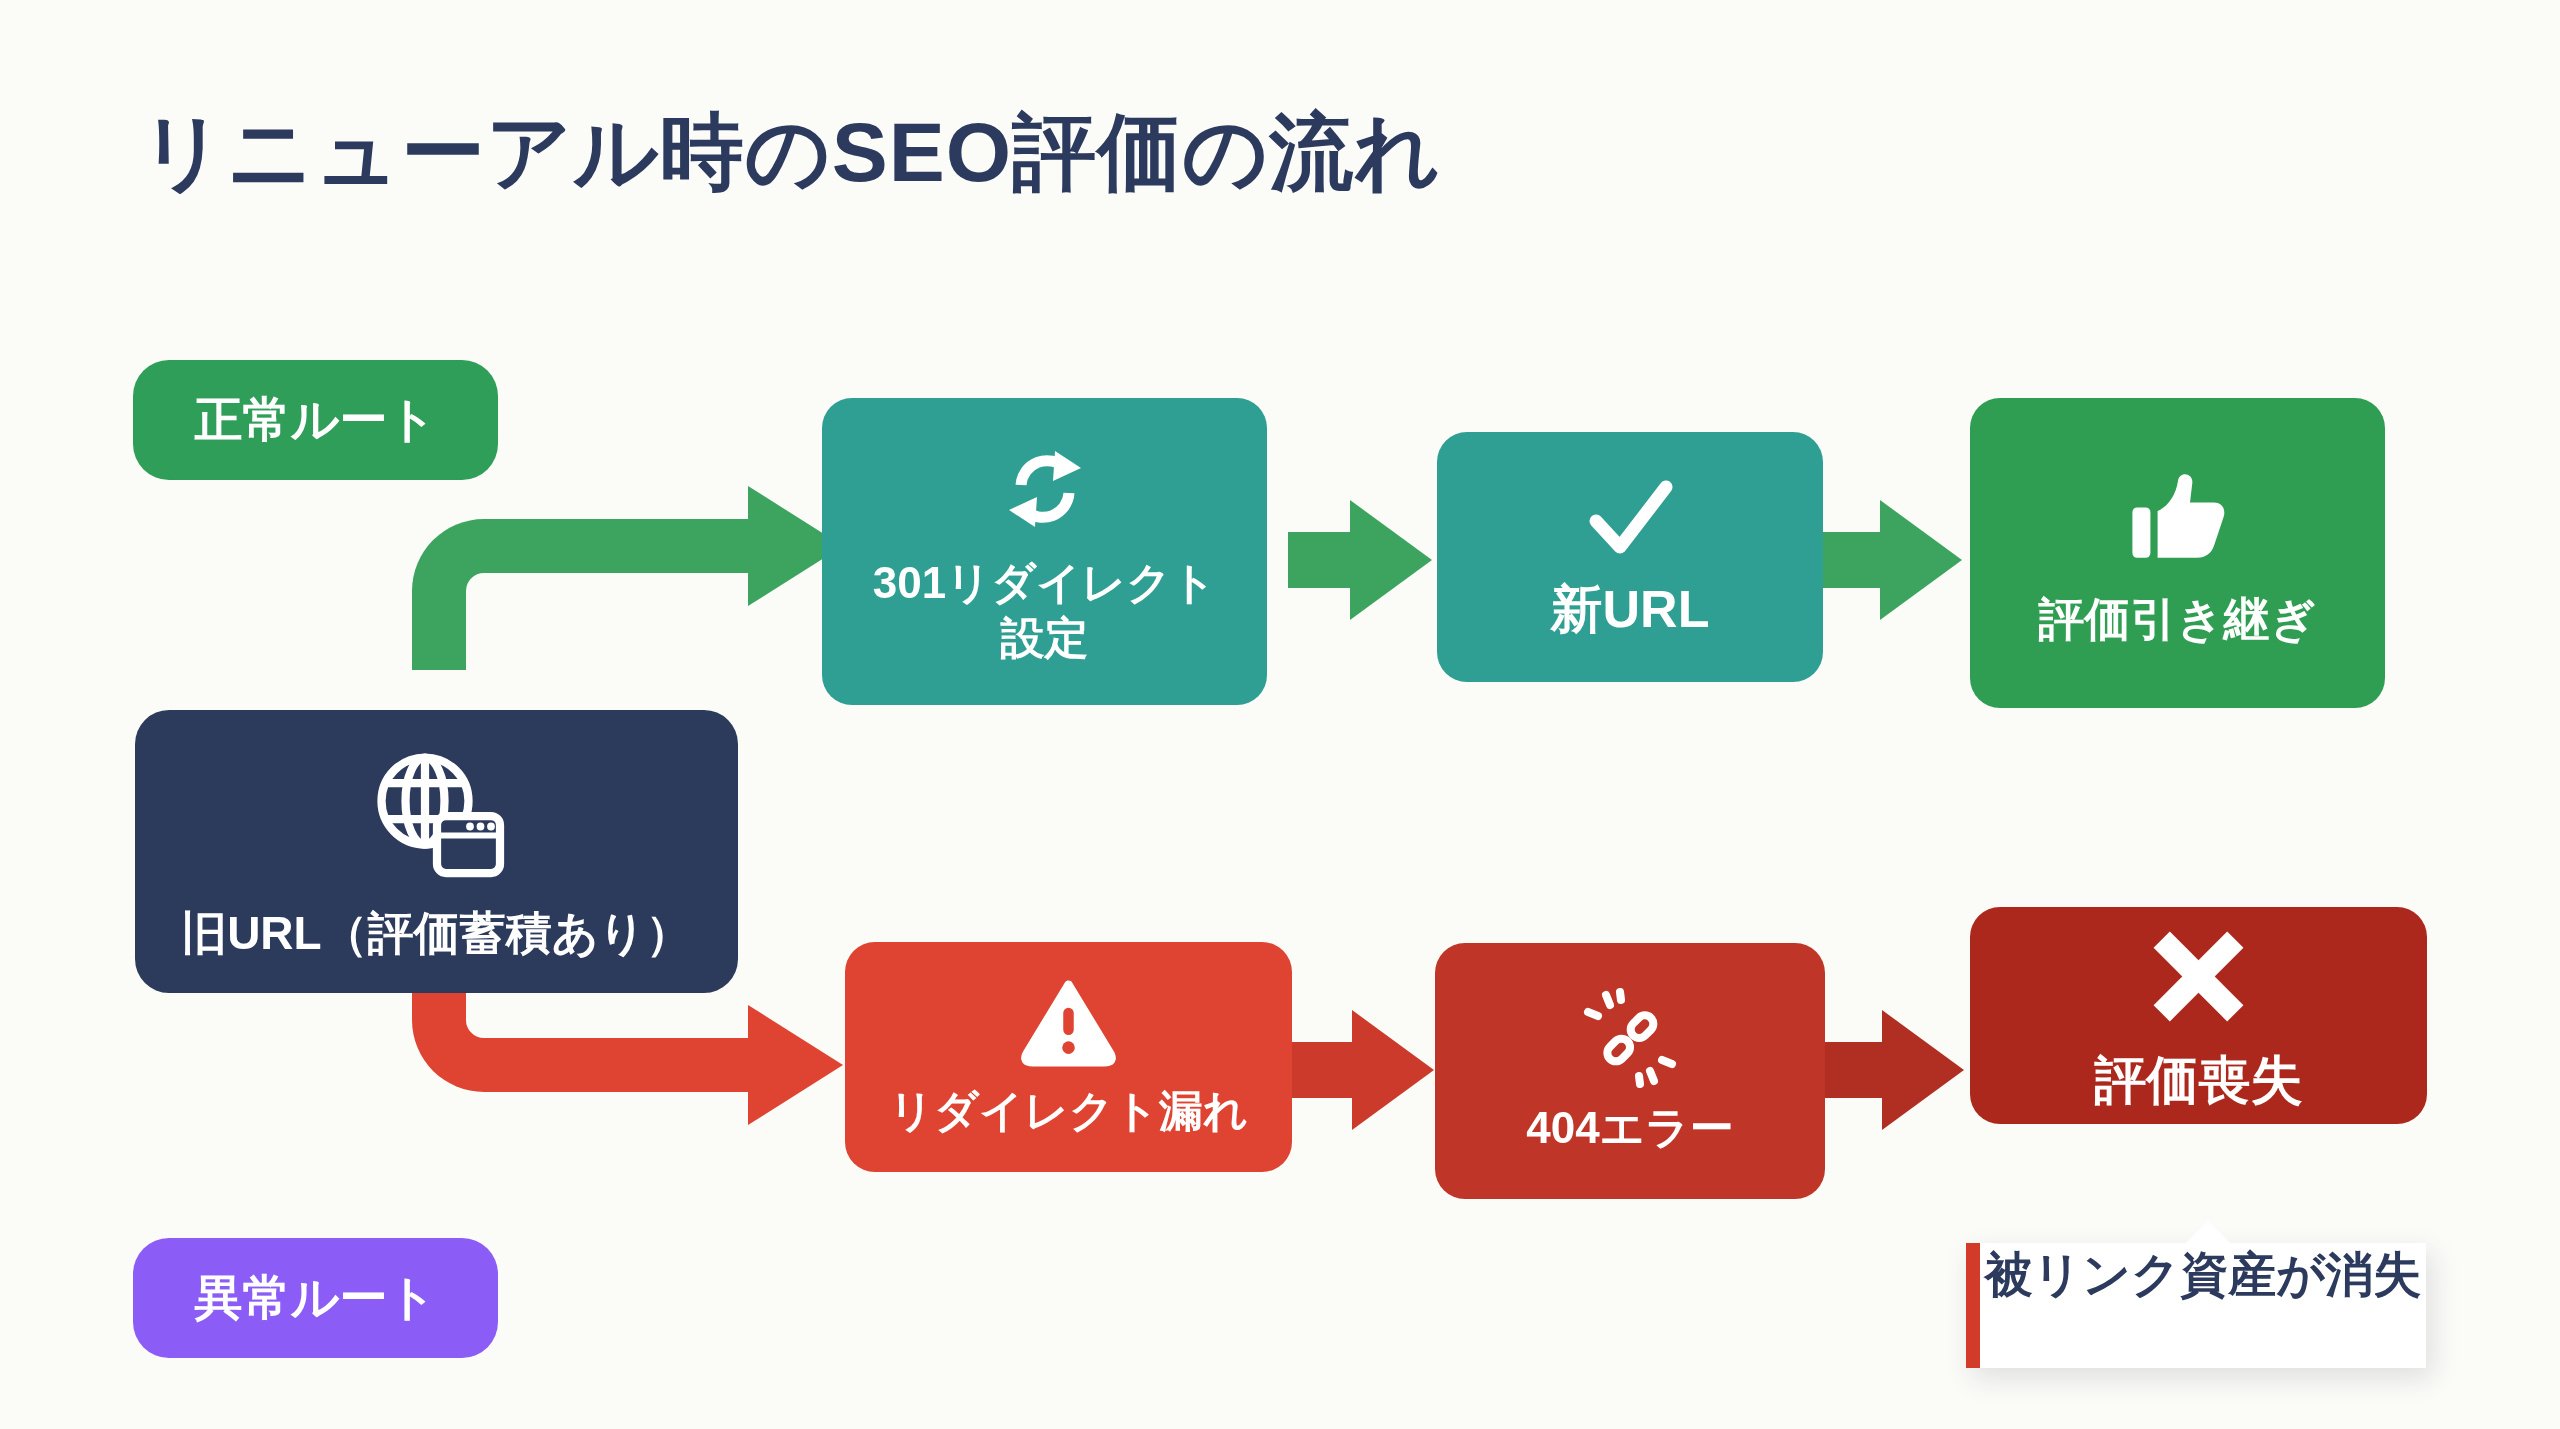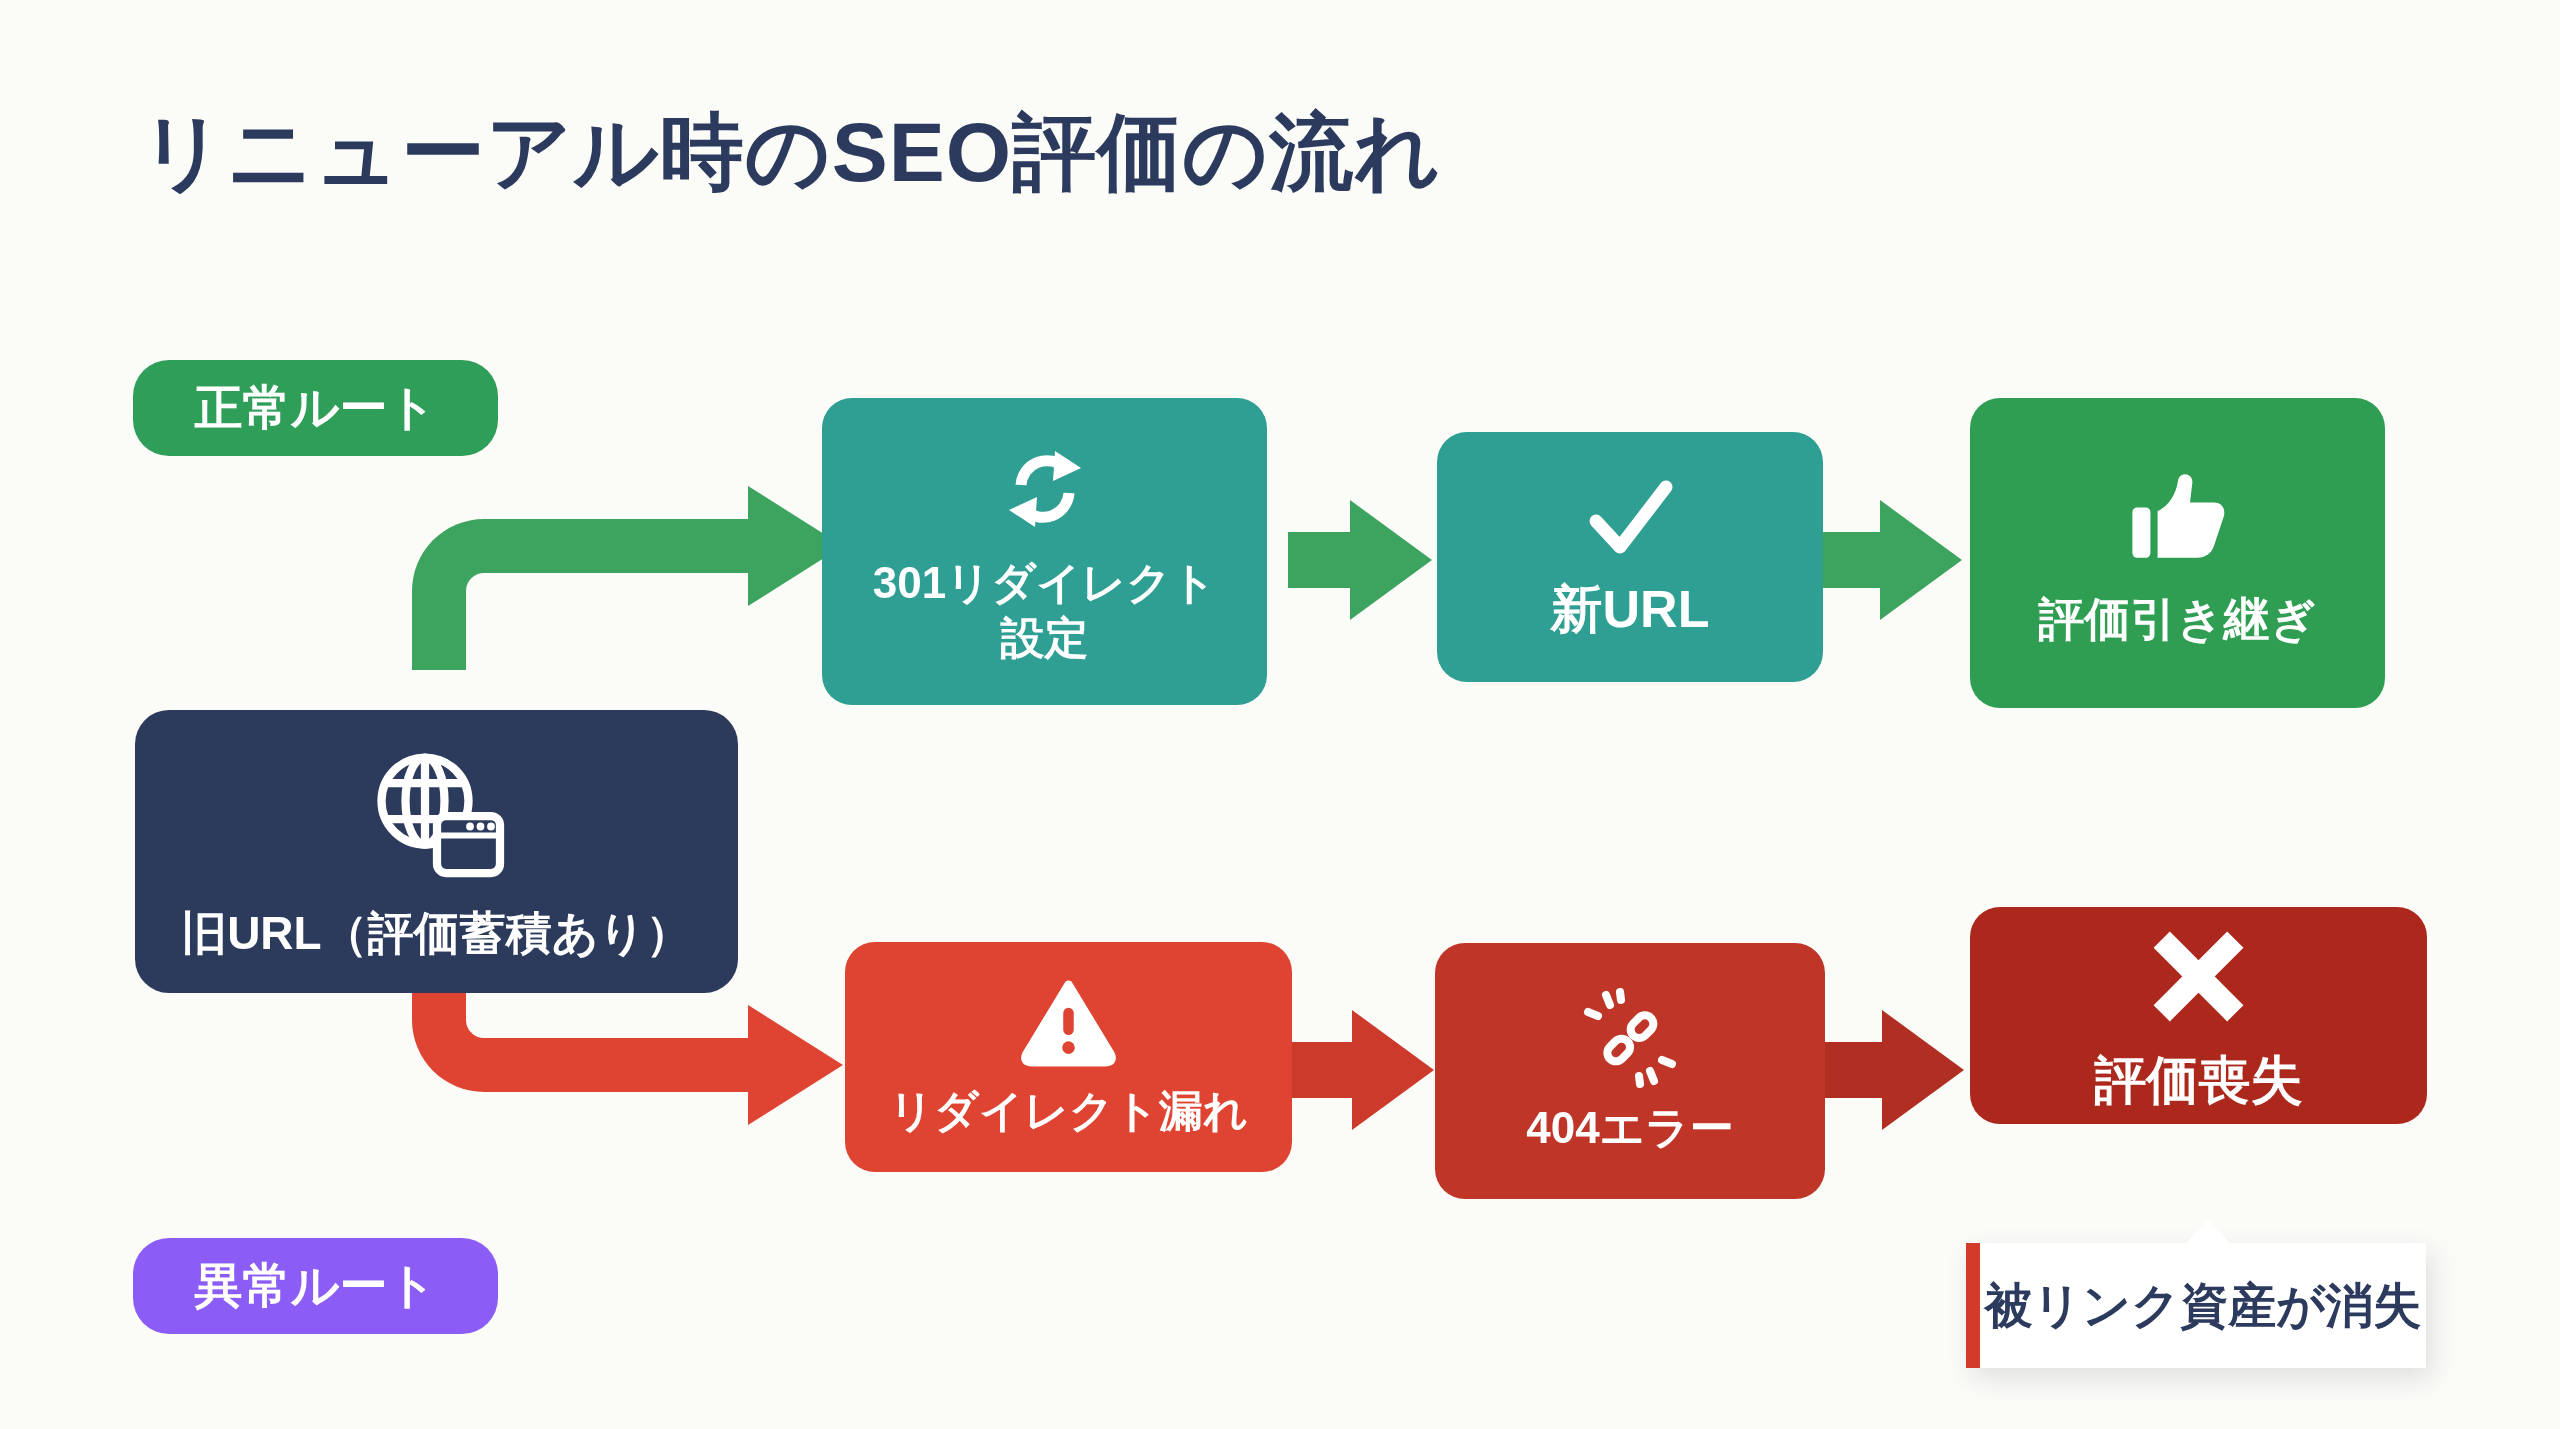--- a/index.html
+++ b/index.html
@@ -6,21 +6,21 @@
   .stage{
     position:relative;width:2560px;height:1429px;overflow:hidden;
     background:#fbfbf8;
     font-family:"Liberation Sans","DejaVu Sans",sans-serif;
   }
   .title{
     position:absolute;left:140px;top:96px;margin:0;
     font-size:84px;font-weight:800;color:#2c3a5e;letter-spacing:1px;
   }
   .pill{
-    position:absolute;width:365px;height:96px;border-radius:36px;
+    position:absolute;width:365px;height:120px;border-radius:36px;
     display:flex;align-items:center;justify-content:center;
     color:#fff;font-size:48px;font-weight:800;
   }
   .pill.green{left:133px;top:360px;background:#2f9e58;}
   .pill.red{left:133px;top:1238px;background:#8b5cf6;}
   .node{
     position:absolute;border-radius:30px;color:#fff;
     display:flex;flex-direction:column;align-items:center;justify-content:center;
     text-align:center;font-weight:800;
   }
@@ -66,21 +66,21 @@
   .head.a3{left:1352px;top:1010px;border-left:82px solid #cc3a2b;}
   .shaft.a4{left:1823px;top:1042px;width:59px;background:#b02f22;}
   .head.a4{left:1882px;top:1010px;border-left:82px solid #b02f22;}
   .head{position:absolute;width:0;height:0;border-top:60px solid transparent;border-bottom:60px solid transparent;}
 
   
   .callout{
     position:absolute;left:1966px;top:1243px;width:460px;height:125px;
     background:#ffffff;border-left:14px solid #d23b2a;box-sizing:border-box;
     box-shadow:6px 10px 26px rgba(40,40,60,0.13);
-    display:flex;align-items:center;justify-content:center;
+    display:flex;align-items:flex-start;justify-content:center;
     color:#2c3a5e;font-size:48px;font-weight:800;
   }
   .callout::before{
     content:"";position:absolute;left:205px;top:-23px;width:0;height:0;
     border-left:23px solid transparent;border-right:23px solid transparent;
     border-bottom:24px solid #ffffff;
   }
   .icon{display:block;}
 </style>
 </head>

